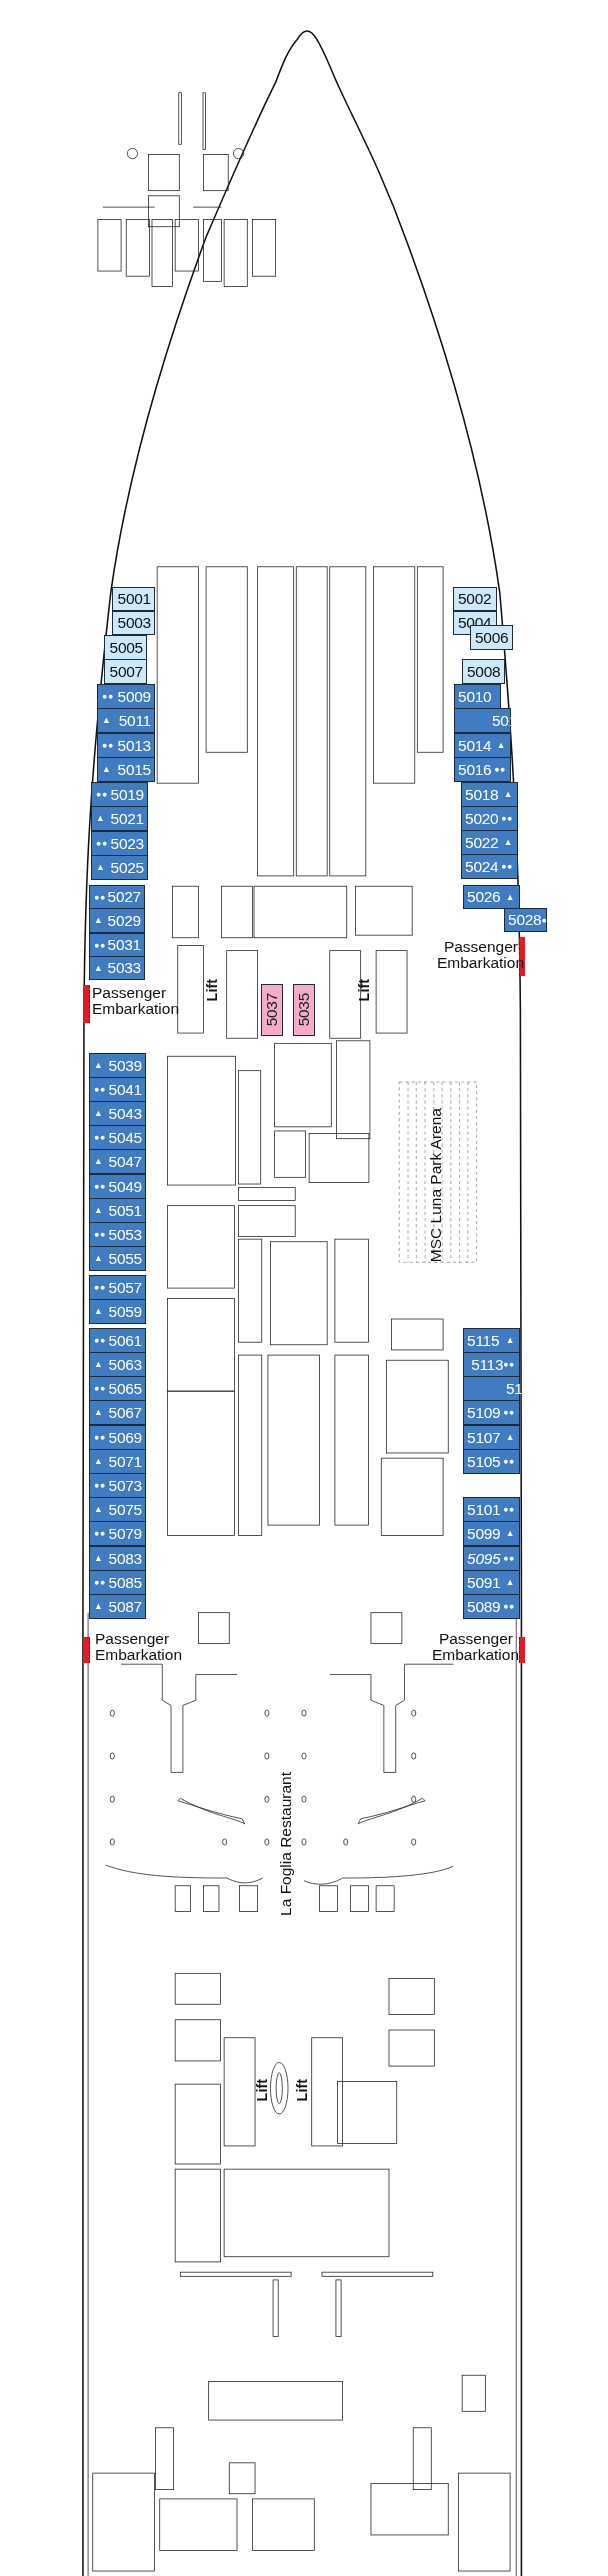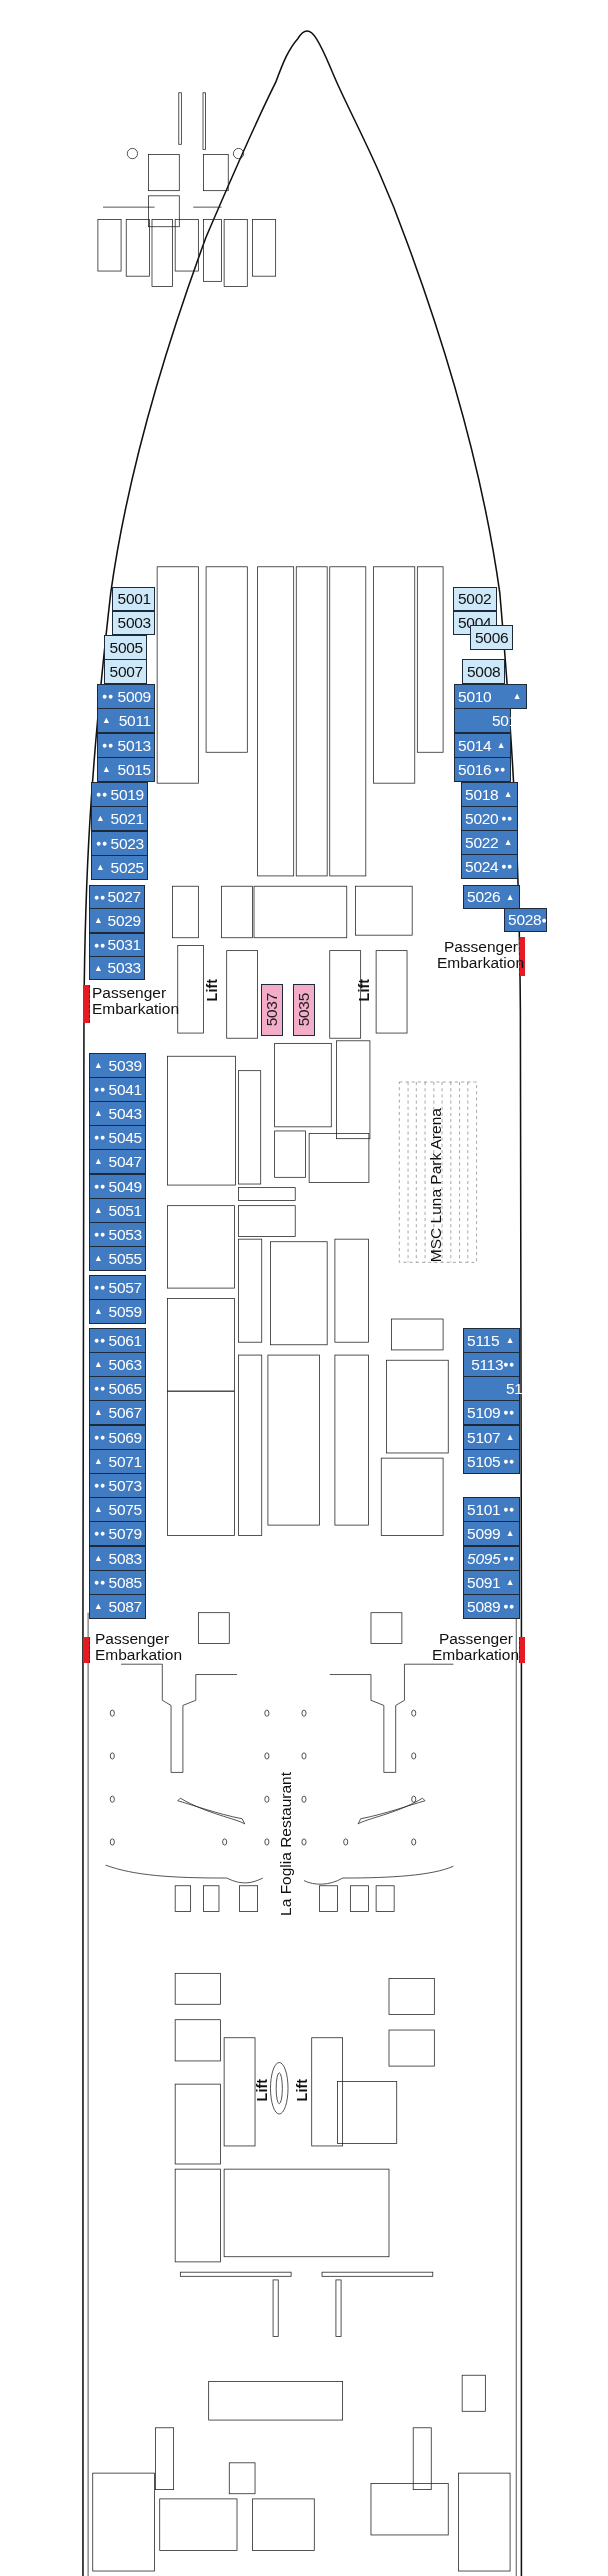--- a/index.html
+++ b/index.html
@@ -358,21 +358,21 @@
   <div class="cabin inside-light stbd-light" style="left:453px;top:611px;width:44px;height:24px;">
       <span>5004</span>
     </div>
   <div class="cabin inside-light stbd-light" style="left:462px;top:625px;width:43px;height:25px;margin-left:8px;">
       <span>5006</span>
     </div>
   <div class="cabin inside-light stbd-light" style="left:462px;top:659px;width:43px;height:25px;">
       <span>5008</span>
     </div>
 
-  <div class="cabin balcony stbd" style="left:454px;top:684px;width:73px;height:25px;gap:16px;">
+  <div class="cabin balcony stbd" style="left:454px;top:684px;width:47px;height:25px;gap:16px;">
       <span>5010</span>
       <span class="sym tri">▲</span>
     </div>
   <div class="cabin balcony stbd" style="left:454px;top:708px;width:57px;height:25px;padding-left:37px;">
       <span>5012</span>
       <span class="sym">●●</span>
     </div>
   <div class="cabin balcony stbd" style="left:454px;top:733px;width:57px;height:25px;">
       <span>5014</span>
       <span class="sym tri">▲</span>

